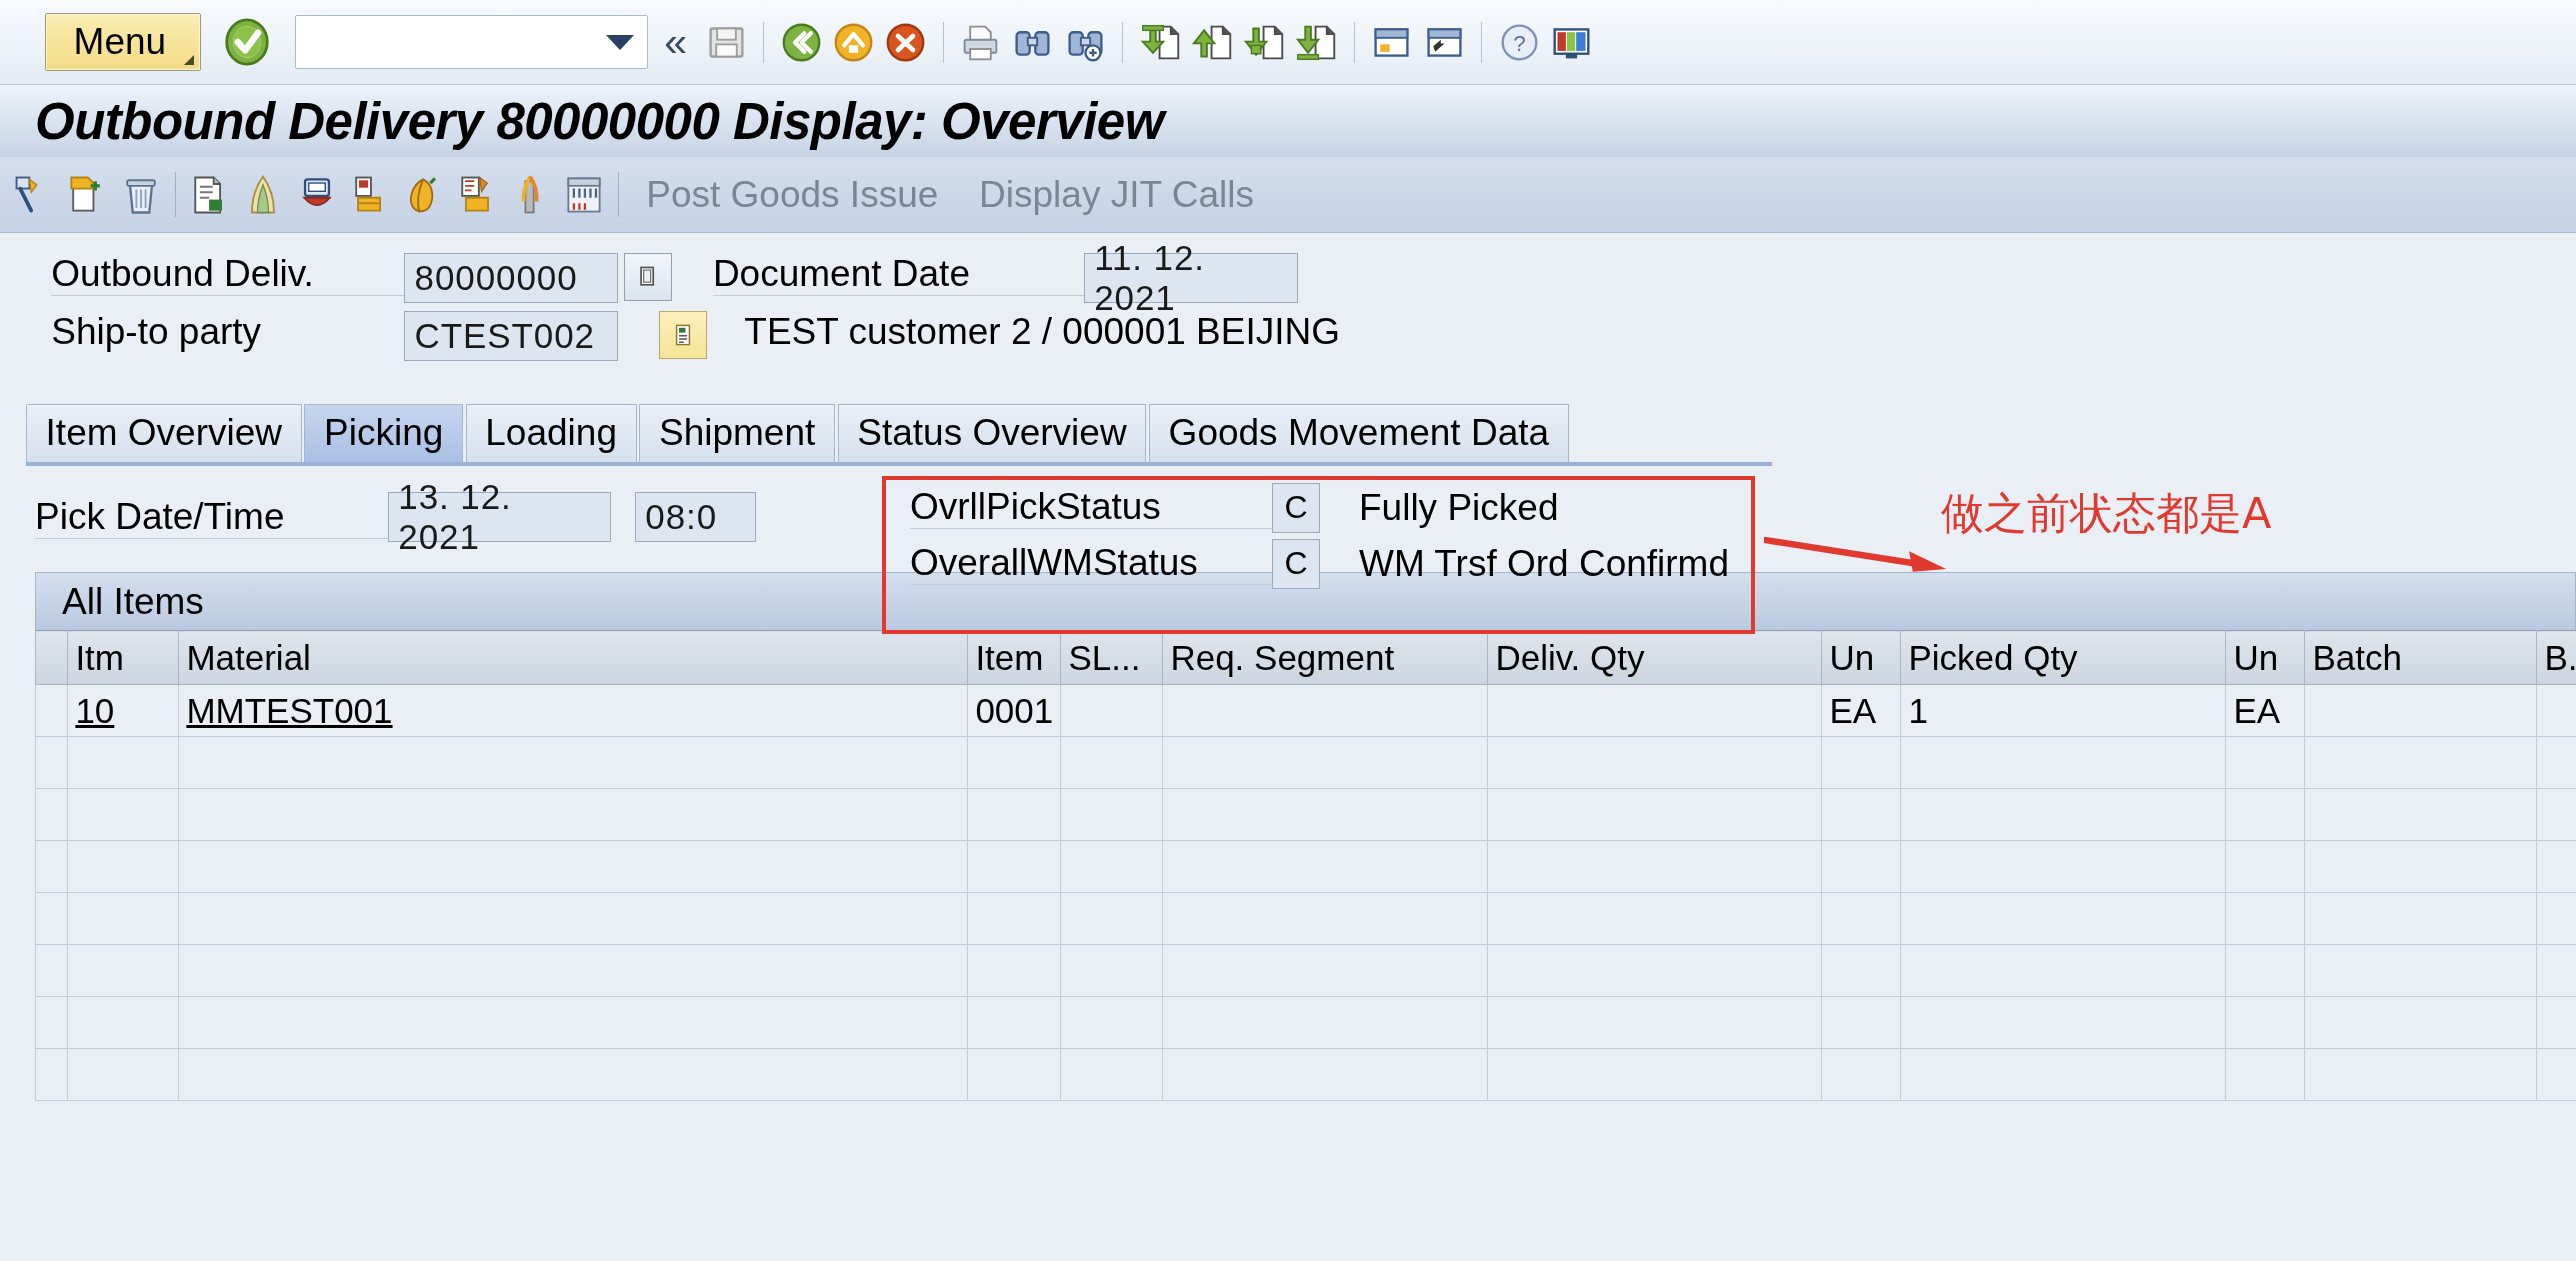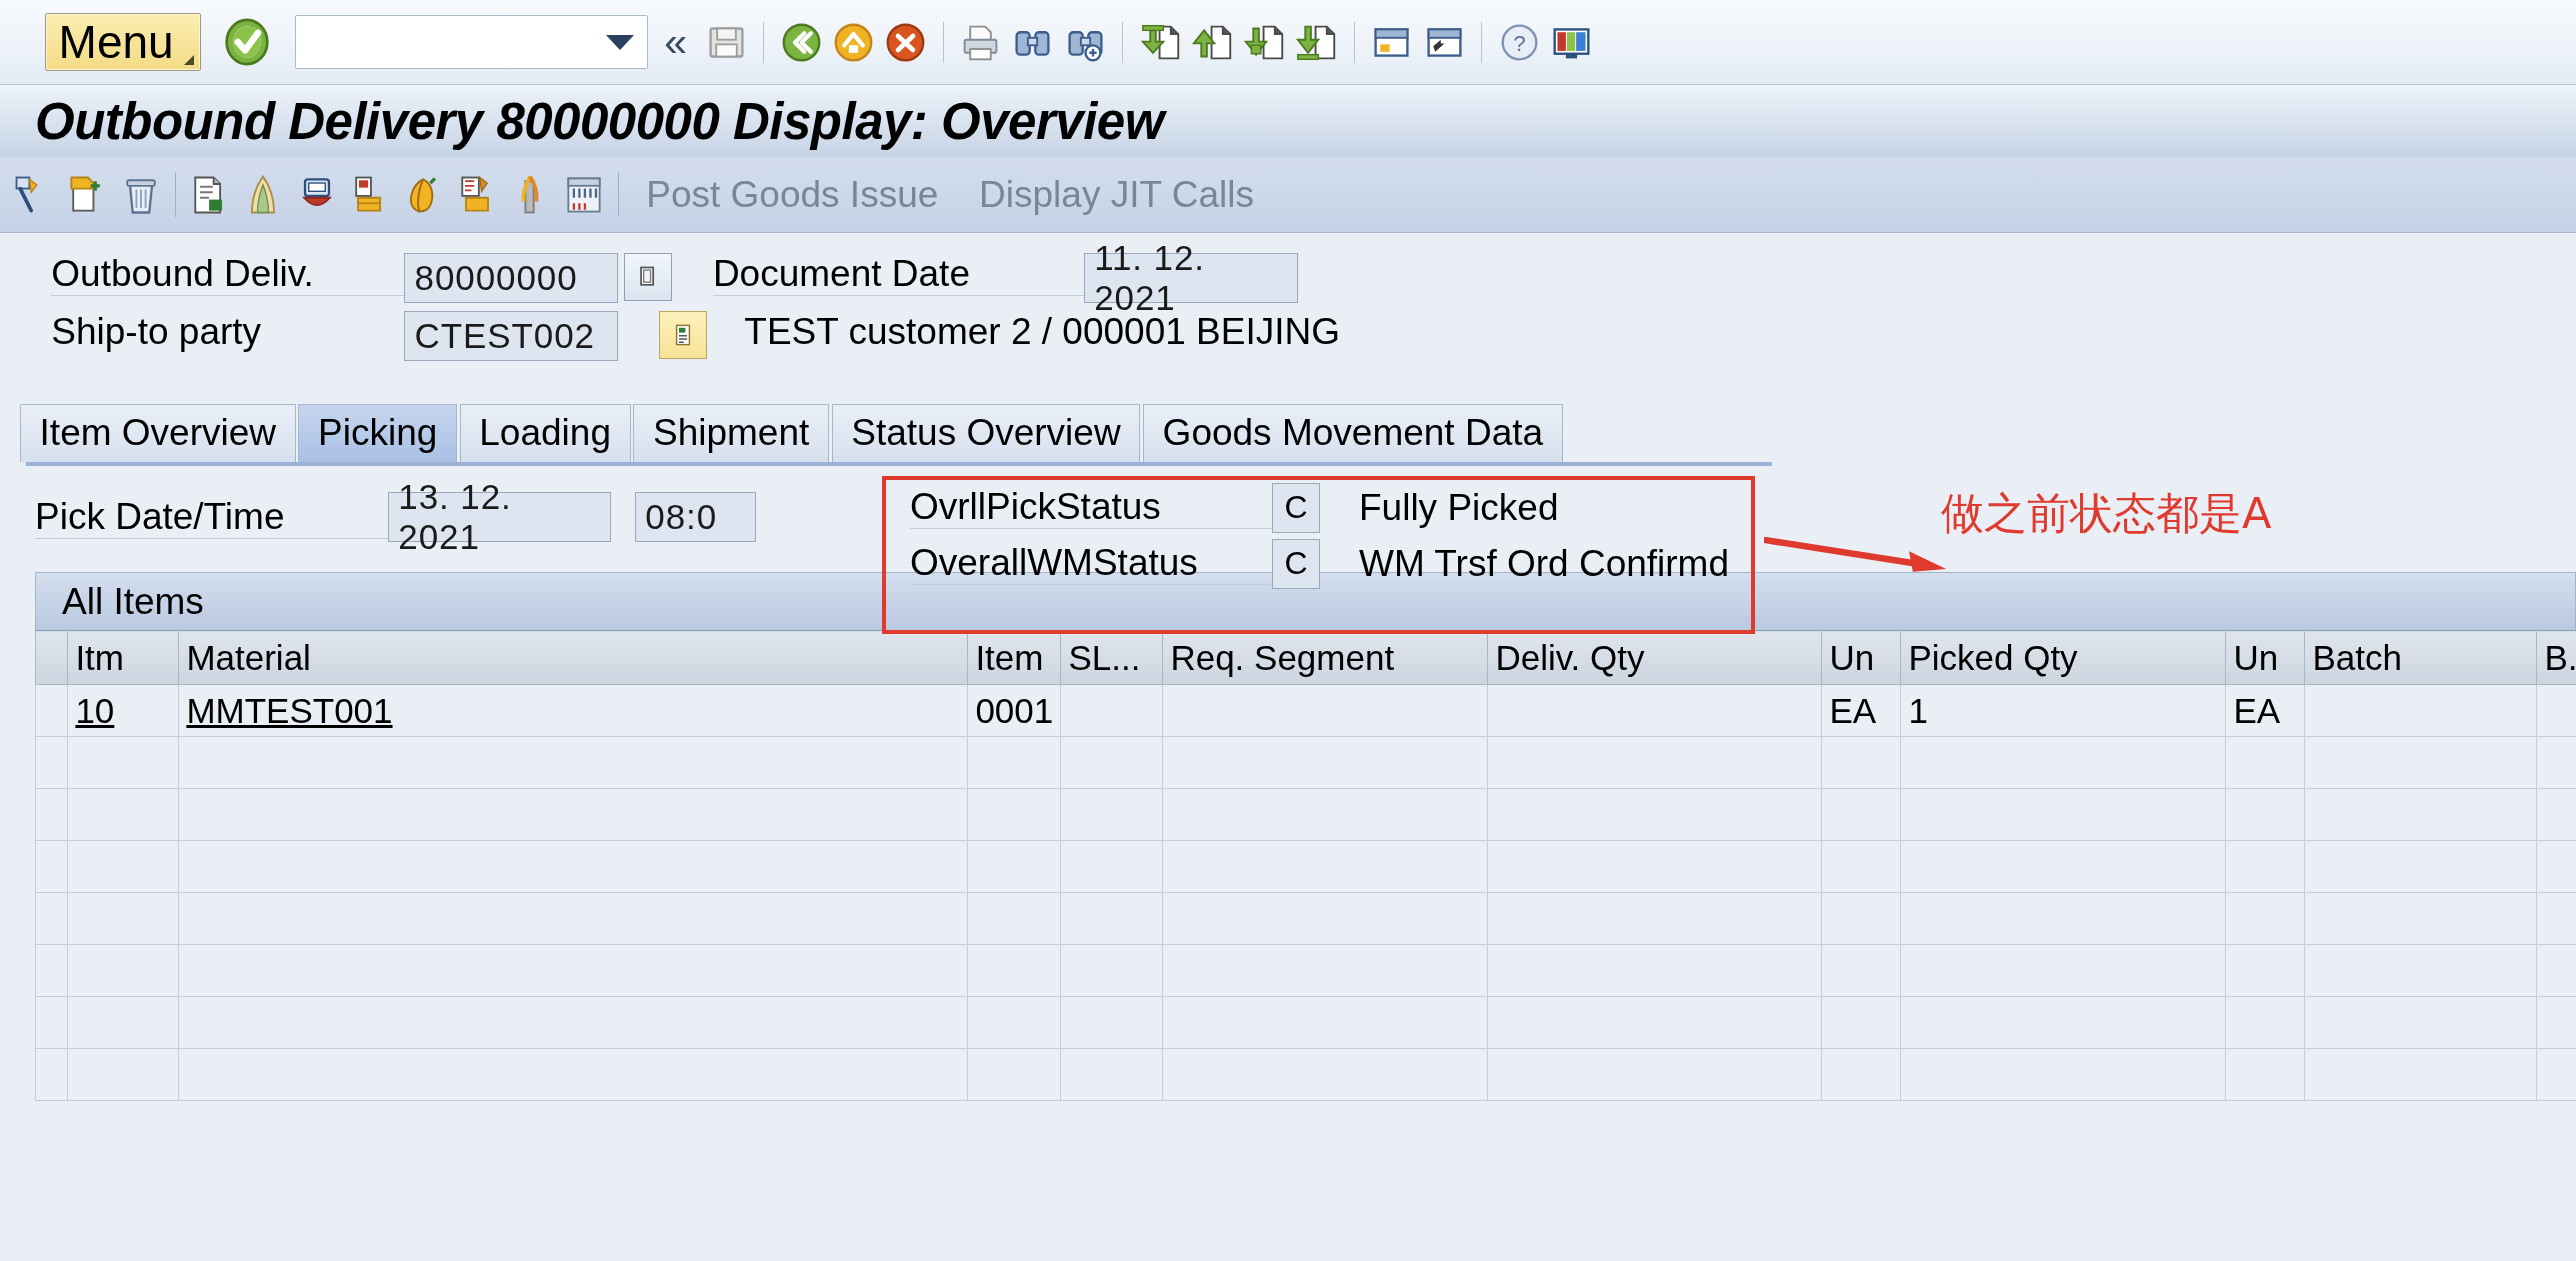--- a/index.html
+++ b/index.html
@@ -17,22 +17,22 @@
     background:linear-gradient(to bottom,#f7fafd 0%,#eef3f9 55%,#e4ebf4 100%);
     border-bottom:0.9px solid #b9c6d6;
     display:flex; align-items:center; padding:0 5.6px;
     position:relative;
   }
   .menu-btn{
     width:156px; height:58px; margin-left:39px;
     background:linear-gradient(to bottom,#fbeeb4 0%,#f7e49a 50%,#f3dc86 100%);
     border:0.9px solid #9a9a7a; border-radius:1.9px;
     box-shadow:inset 0 0 0 0.9px #fdf6d6;
-    display:flex; align-items:center; padding-left:13px;
-    font-size:46px; color:#000; position:relative;
+    display:flex; align-items:center; padding-left:28px;
+    font-size:37px; color:#000; position:relative;
   }
   .menu-btn:after{
     content:""; position:absolute; right:5.6px; bottom:4.6px;
     border-left:10.2px solid transparent; border-bottom:10.2px solid #4a4a2a;
   }
   .ok-check{ width:48px; height:48px; margin-left:22px; flex:0 0 auto; }
   .cmd-field{
     width:353px; height:54px; margin-left:24px;
     background:#fff; border:0.9px solid #a9bacb; border-radius:1.9px;
     display:flex; align-items:center; justify-content:flex-end; padding-right:13px;
@@ -87,21 +87,21 @@
     background:linear-gradient(to bottom,#f2f6fb,#dbe4ef);
     display:flex;align-items:center;justify-content:center;margin-left:5.6px;
   }
   .btn-sq.yellow{
     background:linear-gradient(to bottom,#fdf0bc,#f6e395);
     border-color:#b9a863;
   }
 
   
   .tabstrip{
-    margin:24px 0 0 20px; display:flex; align-items:flex-end;
+    margin:24px 0 0 26px; display:flex; align-items:flex-end;
     height:61px; position:relative;
   }
   .tab{
     height:58px; display:flex; align-items:center; padding:0 18.6px;
     font-size:37px; color:#000; white-space:nowrap;
     background:linear-gradient(to bottom,#e9eff7 0%,#d6e0ee 100%);
     border:0.9px solid #a7b7ca; border-bottom:none;
     margin-right:2.8px; position:relative;
   }
   .tab.first{

